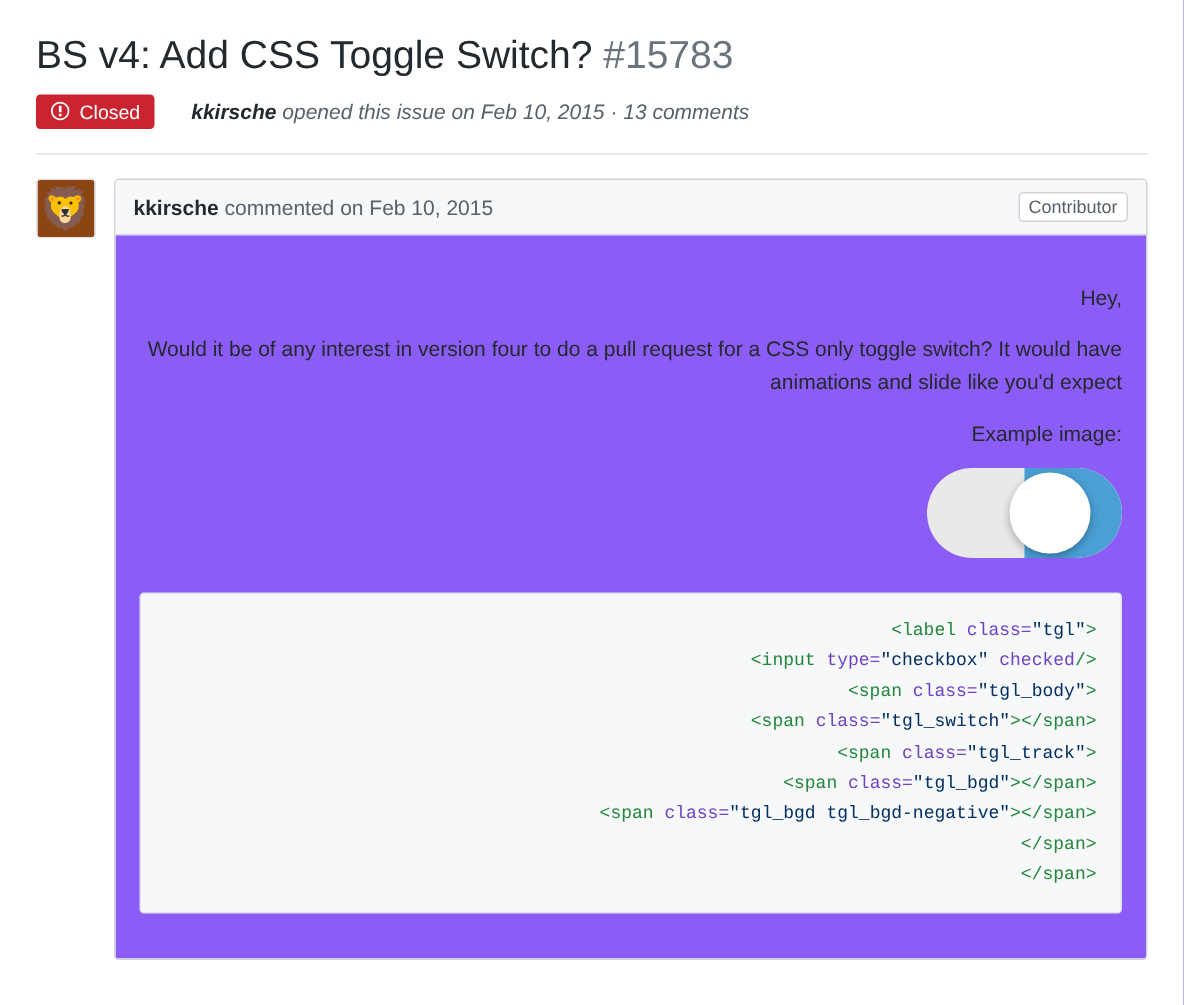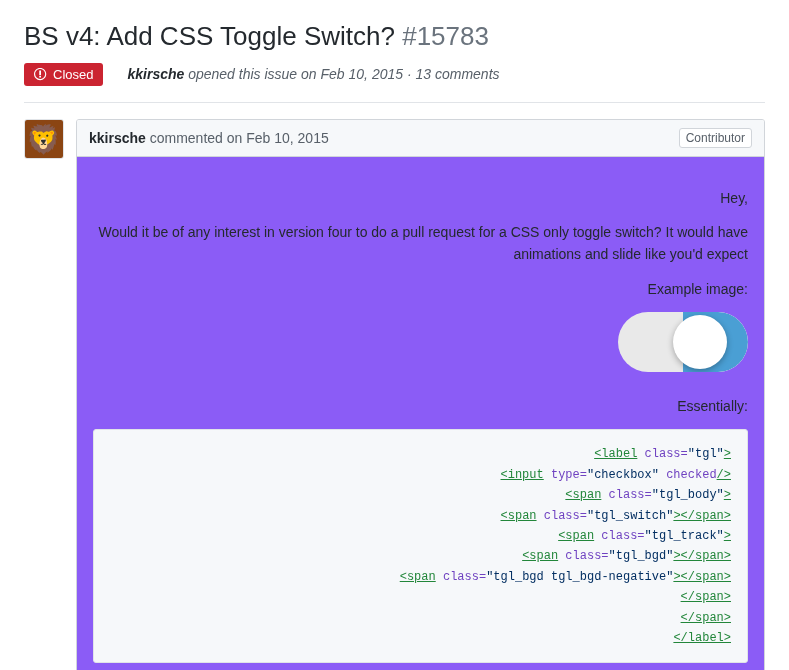--- a/index.html
+++ b/index.html
@@ -208,21 +208,21 @@
       border: 1px solid #e1e4e8;
       border-radius: 3px;
       padding: 14px 16px;
       font-family: "SFMono-Regular", Consolas, "Liberation Mono", Menlo, monospace;
       font-size: 12px;
       line-height: 1.7;
       color: #24292e;
       overflow-x: auto;
     }
 
-    .code-block .tag { color: #22863a; text-decoration: underline; }
+    .code-block .tag { color: #22863a; }
     .code-block .attr { color: #6f42c1; }
     .code-block .val { color: #032f62; }
     .code-block .indent-1 { padding-left: 16px; }
     .code-block .indent-2 { padding-left: 32px; }
     .code-block .indent-3 { padding-left: 48px; }
   </style>
 </head>
 <body>
 
 <h1 class="page-title">
@@ -271,29 +271,27 @@
 
       <div class="toggle-image-container">
         <div class="toggle-switch">
           <div class="toggle-track-right">
             <span class="checkmark">✓</span>
           </div>
           <div class="toggle-knob"></div>
         </div>
       </div>
 
-      <p class="essentially-label">Essentially:</p>
 
       <div class="code-block">
         <div><span class="tag">&lt;label</span> <span class="attr">class=</span><span class="val">"tgl"</span><span class="tag">&gt;</span></div>
         <div class="indent-1"><span class="tag">&lt;input</span> <span class="attr">type=</span><span class="val">"checkbox"</span> <span class="attr">checked</span><span class="tag">/&gt;</span></div>
         <div class="indent-1"><span class="tag">&lt;span</span> <span class="attr">class=</span><span class="val">"tgl_body"</span><span class="tag">&gt;</span></div>
         <div class="indent-2"><span class="tag">&lt;span</span> <span class="attr">class=</span><span class="val">"tgl_switch"</span><span class="tag">&gt;&lt;/span&gt;</span></div>
         <div class="indent-2"><span class="tag">&lt;span</span> <span class="attr">class=</span><span class="val">"tgl_track"</span><span class="tag">&gt;</span></div>
         <div class="indent-3"><span class="tag">&lt;span</span> <span class="attr">class=</span><span class="val">"tgl_bgd"</span><span class="tag">&gt;&lt;/span&gt;</span></div>
         <div class="indent-3"><span class="tag">&lt;span</span> <span class="attr">class=</span><span class="val">"tgl_bgd tgl_bgd-negative"</span><span class="tag">&gt;&lt;/span&gt;</span></div>
         <div class="indent-2"><span class="tag">&lt;/span&gt;</span></div>
         <div class="indent-1"><span class="tag">&lt;/span&gt;</span></div>
-        <div><span class="tag">&lt;/label&gt;</span></div>
       </div>
     </div>
   </div>
 </div>
 
 </body></html>

